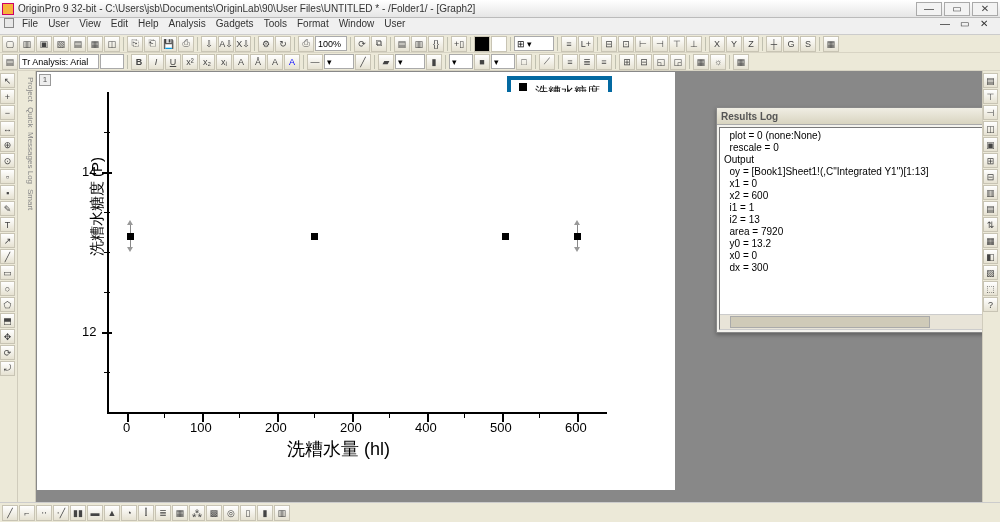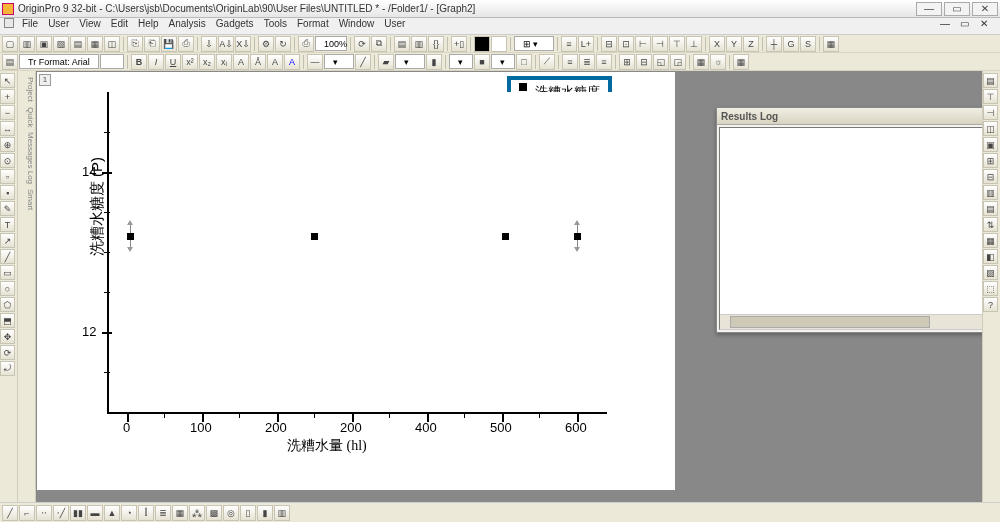--- a/index.html
+++ b/index.html
@@ -15,21 +15,21 @@
 
   
   .menubar { height: 17px; display: flex; align-items: flex-start; font-size: 10px; color: #333; padding-left: 4px; background: #f0f0f0; border-bottom: 1px solid #ccc; }
   .menubar .mdi-icon { width: 10px; height: 10px; border: 1px solid #888; background: #e8e8e8; margin-right: 3px; }
   .menubar span { padding: 0 5px; }
 
   
   .toolbar-row { height: 18px; display: flex; align-items: center; font-size: 9px; background:#ece9d8; border-bottom:1px solid #d8d4c4; padding:0 2px; gap:1px; overflow:hidden; }
   .tb-btn { width: 16px; height: 16px; border: 1px solid #c8c4b4; background: linear-gradient(#fff,#e6e2d2); display:inline-flex; align-items:center; justify-content:center; font-size:9px; color:#444; }
   .tb-sep { width:1px; height:14px; background:#c0c0b0; margin:0 2px; }
-  .tb-combo { height:15px; border:1px solid #aaa; background:#fff; font-size:9px; padding:0 8px; display:inline-flex; align-items:center; }
+  .tb-combo { height:15px; border:1px solid #aaa; background:#fff; font-size:9px; padding:0 2px; display:inline-flex; align-items:center; }
   .tb-field { width: 80px; }
   .tb-small { width: 32px; }
 
   
   .workspace { position: absolute; top: 71px; left: 0; right: 0; bottom: 20px; display: flex; }
   .left-tools { width: 18px; background:#ece9d8; border-right:1px solid #d0ccbc; display:flex; flex-direction:column; gap:1px; padding-top:2px; }
   .left-tools2 { width: 18px; background:#ece9d8; border-right:1px solid #d0ccbc; display:flex; flex-direction:column; gap:1px; padding-top:2px; }
   .left-tools .tb-btn, .left-tools2 .tb-btn, .right-tools .tb-btn { width:15px; height:15px; }
   .vlabel { writing-mode: vertical-rl; font-size:8px; color:#888; margin-top:4px; }
 
@@ -40,21 +40,21 @@
   .plot-area { position:absolute; left:70px; top:20px; width:530px; height:370px; background:#fff; }
 
   
   .y-axis { position:absolute; left:0; top:0; width:1px; height:320px; border-left:2px solid #000; }
   .x-axis { position:absolute; left:0; top:320px; width:500px; border-top:2px solid #000; }
   .tick-y { position:absolute; left:-5px; width:10px; border-top:2px solid #000; }
   .tick-y-minor { position:absolute; left:-3px; width:6px; border-top:1px solid #000; }
   .tick-x { position:absolute; top:320px; height:10px; border-left:2px solid #000; }
   .tick-x-minor { position:absolute; top:320px; height:6px; border-left:1px solid #000; }
   .ylabel-rot { position:absolute; left:-59px; top:105px; font-size:15px; transform: rotate(-90deg); transform-origin: center; white-space:nowrap; }
-  .xlabel { position:absolute; left:180px; top:345px; font-size:14px; white-space:nowrap;font-family:Liberation Serif, serif; }
+  .xlabel { position:absolute; left:180px; top:345px; font-size:18px; white-space:nowrap; }
   .yticklabel { position:absolute; left:-25px; font-size:13px; }
   .xticklabel { position:absolute; top:328px; font-size:13px; }
 
   .data-point { position:absolute; width:7px; height:7px; background:#000; }
   .err-bar { position:absolute; width:1px; background:#888; }
   .err-arrow-up { position:absolute; width:0; height:0; border-left:3px solid transparent; border-right:3px solid transparent; border-bottom:5px solid #999; }
   .err-arrow-dn { position:absolute; width:0; height:0; border-left:3px solid transparent; border-right:3px solid transparent; border-top:5px solid #999; }
 
   .legend { position:absolute; left:470px; top:4px; border:4px solid #0369a1; padding:3px 8px; background:#fff; display:flex; align-items:flex-start; gap:8px; font-size:13px; }
   .legend .sq { width:8px; height:8px; background:#000; }
@@ -158,21 +158,21 @@
   <div class="tb-sep"></div>
   <div class="tb-btn">┼</div>
   <div class="tb-btn">G</div>
   <div class="tb-btn">S</div>
   <div class="tb-sep"></div>
   <div class="tb-btn">▦</div>
 </div>
 
 <div class="toolbar-row">
   <div class="tb-btn">▤</div>
-  <div class="tb-combo tb-field">Tr  Format: Arial</div>
+  <div class="tb-combo tb-field">Tr  Analysis: Arial</div>
   <div class="tb-combo" style="width:24px;"></div>
   <div class="tb-sep"></div>
   <div class="tb-btn">
       <b>B</b>
     </div>
   <div class="tb-btn">
       <i>I</i>
     </div>
   <div class="tb-btn">
       <u>U</u>
@@ -308,21 +308,33 @@
         <div class="ylabel-rot">洗糟水糖度 (P)</div>
         <div class="xlabel">洗糟水量 (hl)</div>
       </div>
     </div>
 
     <div class="results-log">
       <div class="rl-title">
         <span>Results Log</span>
 
       </div>
-      <div class="rl-body">
+      <div class="rl-body"><span>  plot = 0 (none:None)
+  rescale = 0
+Output
+  oy = [Book1]Sheet1!(,C"Integrated Y1")[1:13]
+  x1 = 0
+  x2 = 600
+  i1 = 1
+  i2 = 13
+  area = 7920
+  y0 = 13.2
+  x0 = 0
+  dx = 300
+</span>
 
 
 
 
 
 
 
 
 
 

